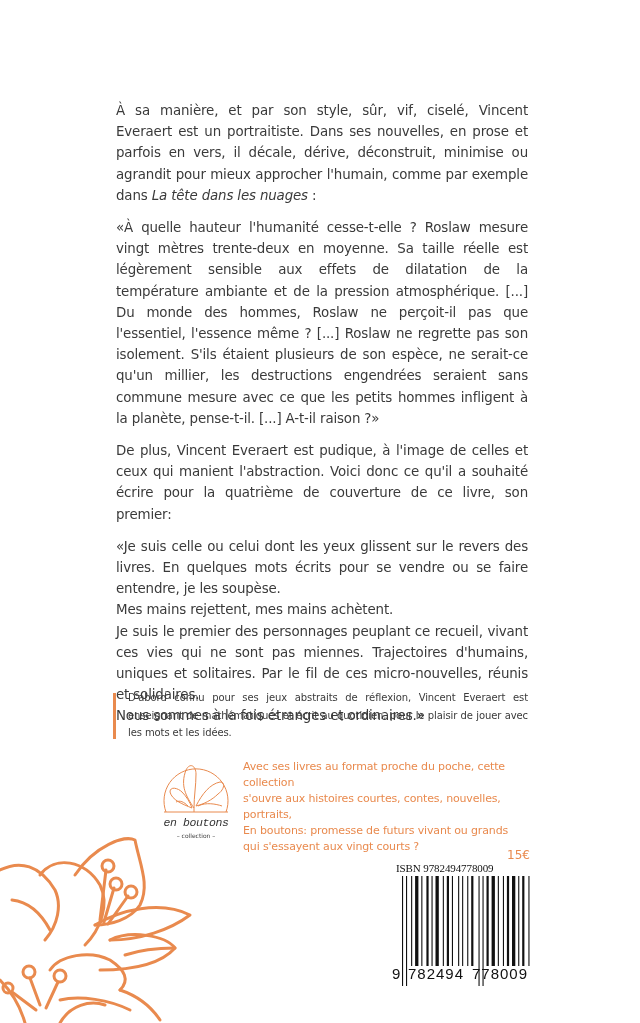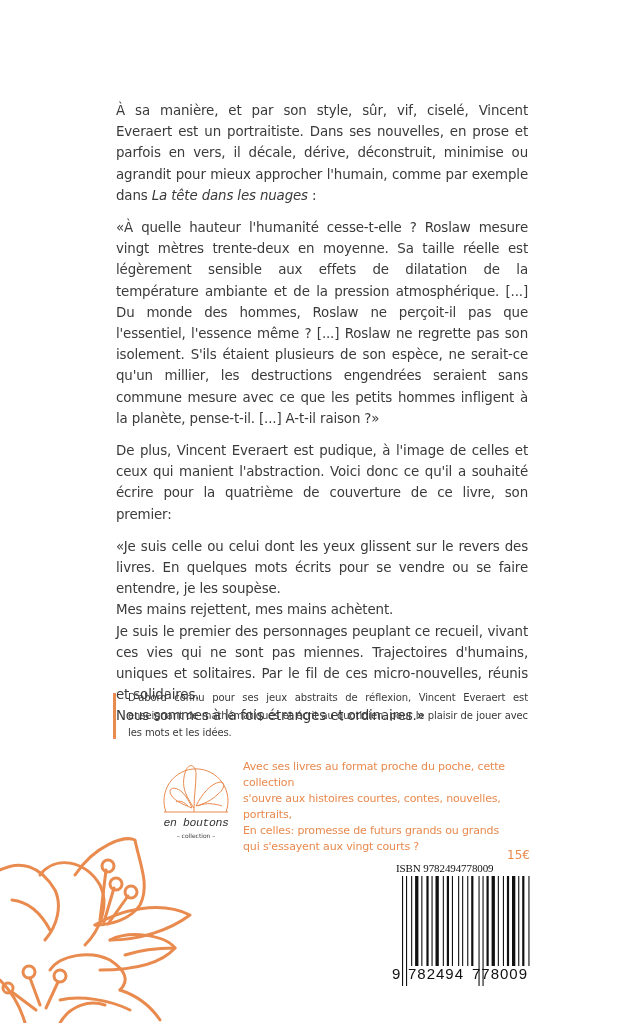--- a/index.html
+++ b/index.html
@@ -51,21 +51,21 @@
       <path d="M30 50 C26 46 22 44 18 46"></path>
     </g>
   </svg>
   <div class="logo-title">en boutons</div>
   <div class="logo-sub">– collection –</div>
 </div>
 
 <div class="collection">
   <div>Avec ses livres au format proche du poche, cette collection</div>
   <div>s'ouvre aux histoires courtes, contes, nouvelles, portraits,</div>
-  <div>En celles: promesse de futurs grands ou grands</div>
+  <div>En boutons: promesse de futurs vivant ou grands</div>
   <div>qui s'essayent aux vingt courts ?</div>
 </div>
 
 <div class="price">15€</div>
 <div class="isbn">ISBN 9782494778009</div>
 
 <div class="barcode-box">
   <svg id="barcode-svg" width="145" height="115" style="position:absolute;left:0;top:0">
       <rect x="10" y="0" width="1.1" height="110" fill="#111"></rect>
       <rect x="14" y="0" width="1.1" height="110" fill="#111"></rect>

